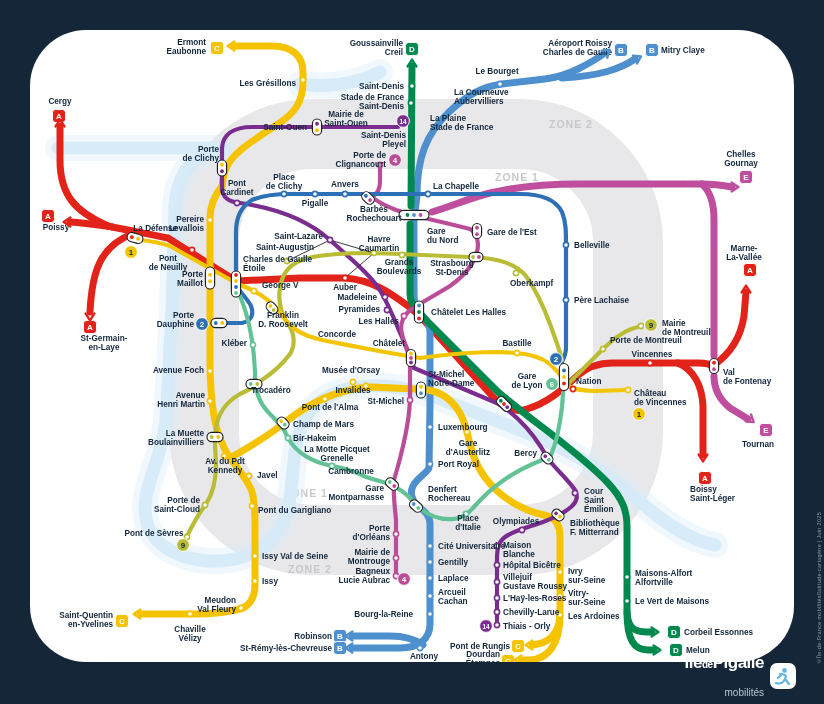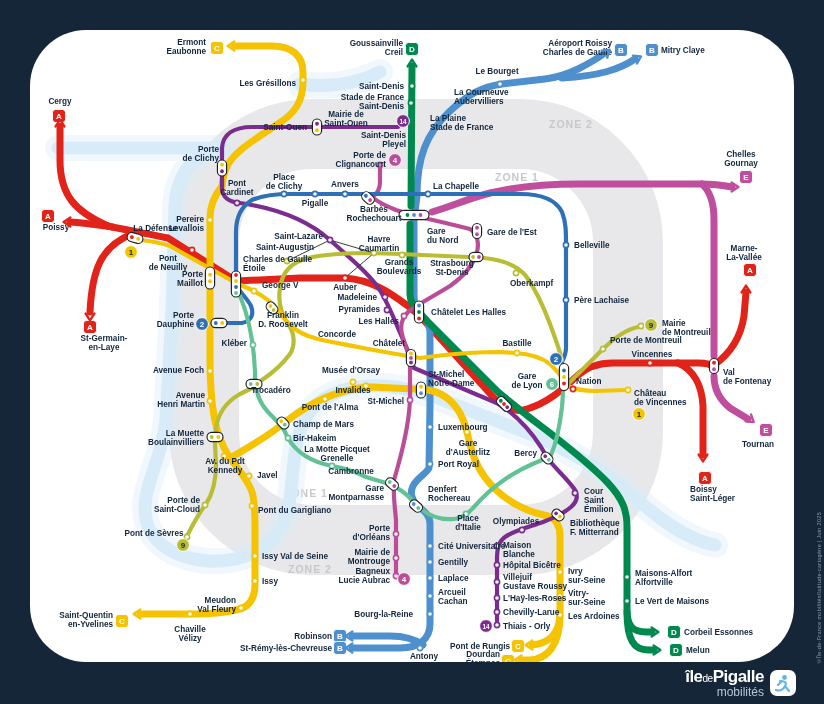--- a/index.html
+++ b/index.html
@@ -2,22 +2,22 @@
 <html><head>
 <meta charset="utf-8">
 <style>
   html,body{margin:0;padding:0;background:#152638;}
   body{font-family:"Liberation Sans",sans-serif;}
   #stage{position:relative;width:824px;height:704px;background:#152638;overflow:hidden;}
   #map{position:absolute;left:0;top:0;}
   .logo{position:absolute;right:28px;bottom:6px;display:flex;align-items:center;gap:6px;color:#fff;}
   .logo-text{text-align:right;line-height:1;}
   .logo-row1{font-size:17px;font-weight:bold;letter-spacing:-0.5px;}
-  .logo-row1 .mid{font-weight:normal;font-size:10px;}
-  .logo-row2{font-size:12px;color:#b9c6d4;margin-top:1px;}
+  .logo-row1 .mid{font-weight:bold;font-size:10px;}
+  .logo-row2{font-size:10px;color:#b9c6d4;margin-top:17px;}
   .logo-icon{width:26px;height:26px;background:#fff;border-radius:7px;display:flex;align-items:center;justify-content:center;}
   .copyright{position:absolute;right:2px;bottom:40px;color:#8b9bb0;font-size:5.5px;
     writing-mode:vertical-rl;transform:rotate(180deg);letter-spacing:0.3px;}
 </style>
 </head>
 <body>
 
 <div id="stage">
   <svg id="map" width="824" height="704" viewBox="0 0 824 704">
       <rect x="0" y="0" width="824" height="704" fill="#152638"></rect>

